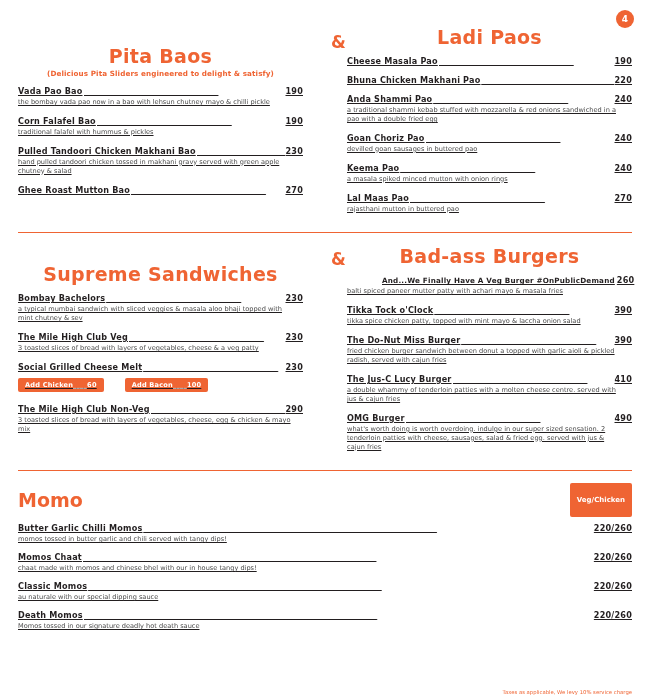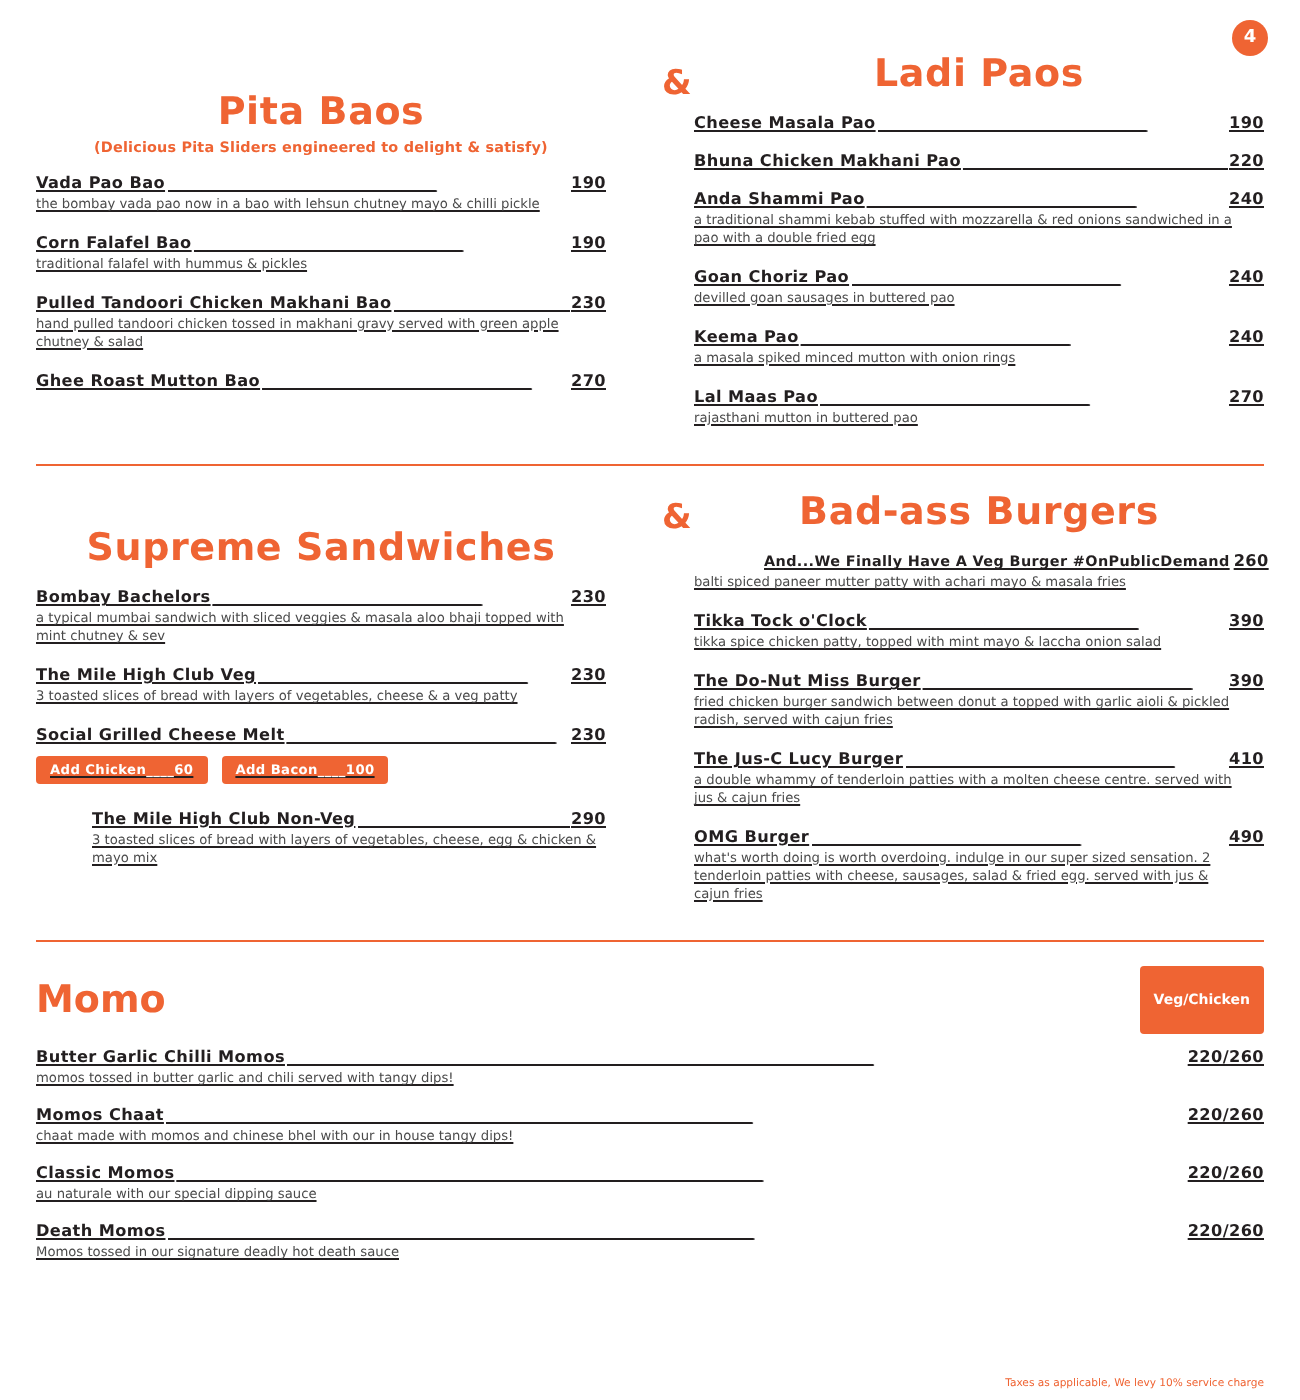--- a/index.html
+++ b/index.html
@@ -122,21 +122,21 @@
   .divider {
     height: 1px;
     background: #ef6433;
     margin: 10px 0 12px 0;
   }
 
   
   .addons {
     margin-top: 6px;
     display: flex;
-    gap: 7px;
+    gap: 21px;
   }
   .addon {
     background: #ef6433;
     color: #ffffff;
     font-size: 6.6px;
     font-weight: bold;
     padding: 3px 7px;
     border-radius: 2px;
     letter-spacing: 0.2px;
     white-space: nowrap;
@@ -324,21 +324,21 @@
             <span class="item-name">Social Grilled Cheese Melt</span>
             <span class="dots">_______________________________________</span>
             <span class="price">230</span>
           </div>
           <div class="addons">
             <span class="addon">Add Chicken____60</span>
             <span class="addon">Add Bacon____100</span>
           </div>
         </div>
 
-        <div class="item" style="margin-top:12px;margin-left:28px;">
+        <div class="item" style="margin-top:12px;">
           <div class="item-line">
             <span class="item-name">The Mile High Club Non-Veg</span>
             <span class="dots">_______________________________________</span>
             <span class="price">290</span>
           </div>
           <div class="desc">3 toasted slices of bread with layers of vegetables, cheese, egg &amp; chicken &amp; mayo mix</div>
         </div>
       </div>
 
       <div class="col right">

